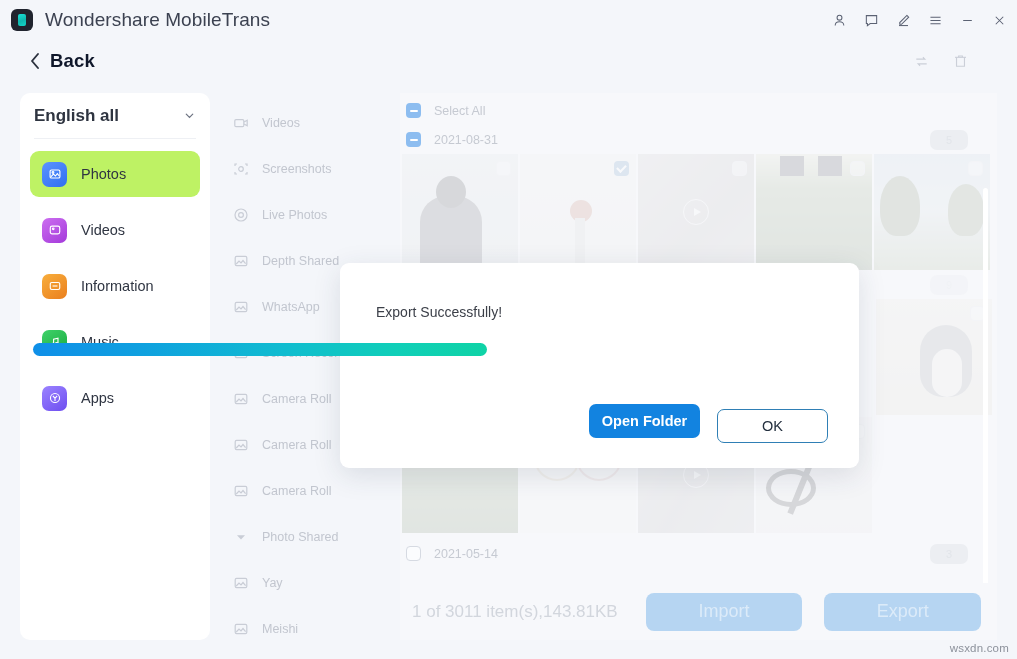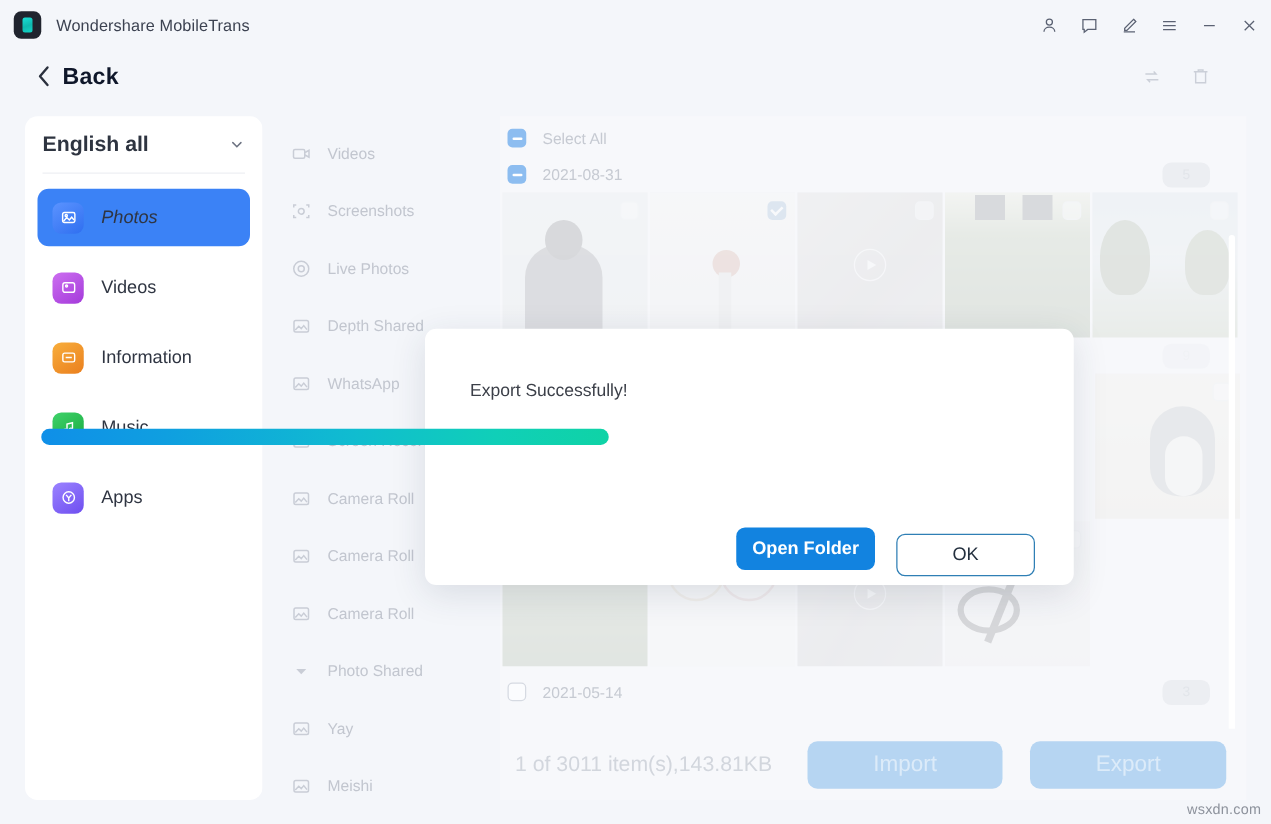--- a/index.html
+++ b/index.html
@@ -29,21 +29,21 @@
     background: #20242e;
     display: flex; align-items: center; justify-content: center;
     flex: none;
   }
   .app-logo i {
     display: block; width: 8px; height: 12px; border-radius: 2px;
     background: linear-gradient(160deg, #19e0d6 0%, #0fb9b0 55%, #13d6c7 100%);
   }
   .app-title {
     margin-left: 12px;
-    font-size: 13px; color: #3c4251; letter-spacing: .1px;
+    font-size: 19px; color: #3c4251; letter-spacing: .1px;
     white-space: nowrap;
   }
   .win-actions {
     margin-left: auto; display: flex; align-items: center;
     height: 40px;
   }
   .win-btn {
     width: 32px; height: 32px;
     display: flex; align-items: center; justify-content: center;
     color: #5b6273;
@@ -88,21 +88,21 @@
   .lang-caret { margin-left: auto; color: #6d7382; display:flex; }
 
   .navlist { padding-top: 12px; }
   .navitem {
     height: 46px; margin: 0 10px 10px 10px;
     display: flex; align-items: center; gap: 14px;
     padding-left: 12px;
     border-radius: 9px;
     cursor: default;
   }
-  .navitem.active { background: #3b82f6; font-style: italic; }
+  .navitem.active { background: #bef264; }
   .nav-ico {
     width: 25px; height: 25px; border-radius: 7px;
     flex: none;
     display:flex; align-items:center; justify-content:center;
     color: #fff;
   }
   .nav-ico svg { display:block; }
   .nav-label { font-size: 14.5px; color: #2f3542; }
 
   
@@ -254,21 +254,21 @@
   .modal-title {
     position:absolute; left: 36px; top: 41px;
     font-size: 14px; color: #3b3f48;
   }
   .progress {
     position:absolute; left: 33px; top: 343px;
     width: 454px; height: 13px; border-radius: 7px;
     background: linear-gradient(90deg,#0f8fe8 0%, #0f9fe0 22%, #10bcd0 55%, #10cfb8 80%, #0fd3a6 100%);
   }
   .modal-btns {
-    position:absolute; right: 31px; bottom: 7px;
+    position:absolute; right: 31px; bottom: 25px;
     display:flex; align-items:center; gap: 17px;
   }
   .btn {
     height: 34px; border-radius: 7px;
     display:flex;align-items:center;justify-content:center;
     font-size: 14.5px; cursor: default;
   }
   .btn.primary { width: 111px; background: #1283e0; color:#fff; font-weight:600;}
   .btn.ghost { width: 111px; background:#fff; color:#24303f; border: 1.3px solid #2f7fb5; margin-top: 10px; }
 

